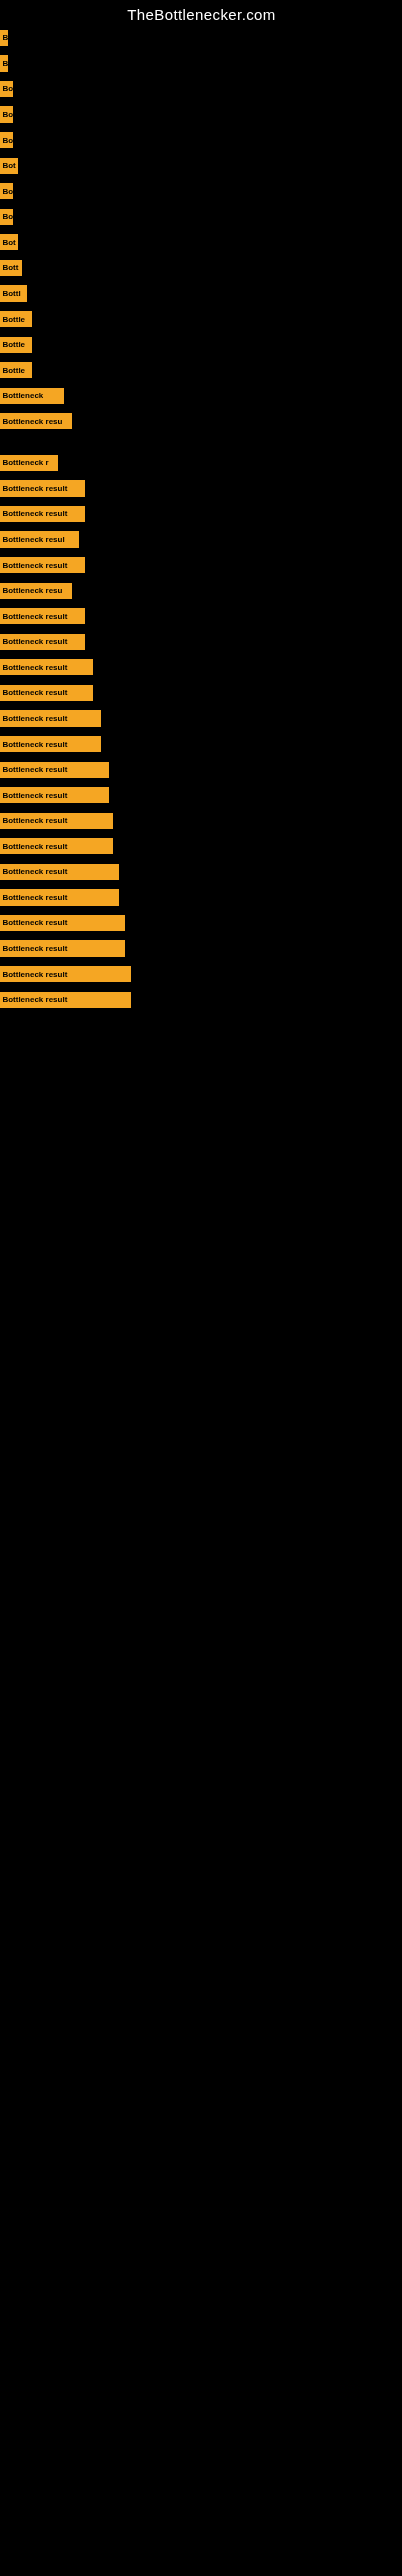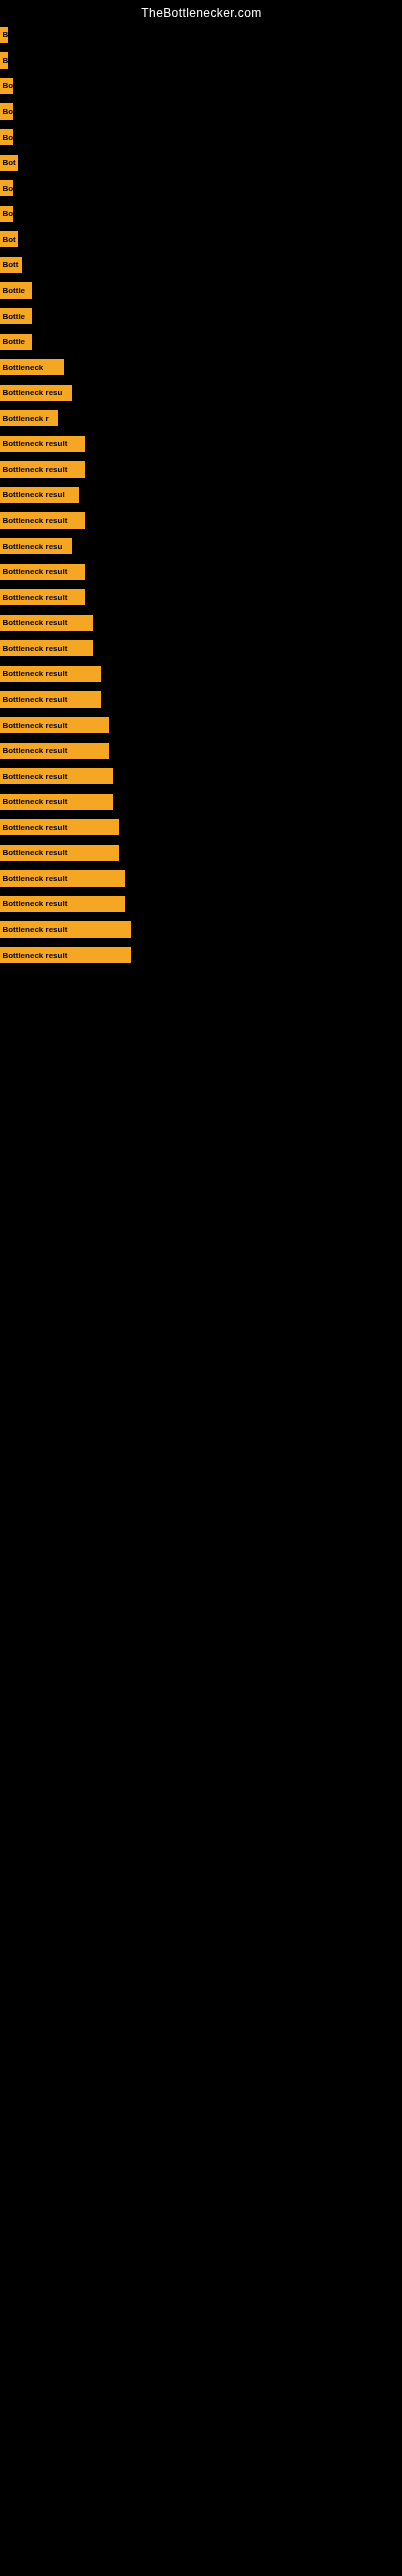--- a/index.html
+++ b/index.html
@@ -5,21 +5,21 @@
     * { margin: 0; padding: 0; box-sizing: border-box; }
     body {
       background-color: #000;
       width: 403px;
       min-height: 2576px;
       font-family: Arial, sans-serif;
       position: relative;
     }
     .site-title {
       color: #fff;
-      font-size: 12px;
+      font-size: 15px;
       text-align: center;
       padding: 6.4px 0 3.2px 0;
       letter-spacing: 0.4px;
     }
     .bar-label {
       background-color: #f5a623;
       color: #000;
       font-size: 8px;
       font-weight: bold;
       padding: 1.6px 2.4px;
@@ -42,26 +42,27 @@
 <div class="row-wrapper"><span class="bar-label" style="width: 8px;">B</span></div>
     <div class="row-wrapper"><span class="bar-label" style="width: 8px;">B</span></div>
     <div class="row-wrapper"><span class="bar-label" style="width: 13px;">Bo</span></div>
     <div class="row-wrapper"><span class="bar-label" style="width: 13px;">Bo</span></div>
     <div class="row-wrapper"><span class="bar-label" style="width: 13px;">Bo</span></div>
     <div class="row-wrapper"><span class="bar-label" style="width: 17.7px;">Bot</span></div>
     <div class="row-wrapper"><span class="bar-label" style="width: 13px;">Bo</span></div>
     <div class="row-wrapper"><span class="bar-label" style="width: 13px;">Bo</span></div>
     <div class="row-wrapper"><span class="bar-label" style="width: 17.7px;">Bot</span></div>
     <div class="row-wrapper"><span class="bar-label" style="width: 22px;">Bott</span></div>
+    <div class="row-wrapper"><span class="bar-label" style="width: 27px;">Bottl</span></div>
     <div class="row-wrapper"><span class="bar-label" style="width: 32px;">Bottle</span></div>
     <div class="row-wrapper"><span class="bar-label" style="width: 32px;">Bottle</span></div>
     <div class="row-wrapper"><span class="bar-label" style="width: 32px;">Bottle</span></div>
     <div class="row-wrapper"><span class="bar-label" style="width: 64px;">Bottleneck</span></div>
     <div class="row-wrapper"><span class="bar-label" style="width: 72px;">Bottleneck resu</span></div>
-    <div class="row-wrapper"><span class="bar-label" style="width: 58px;">Bottleneck r</span></div>
+    <div class="row-wrapper"><span class="bar-label" style="width: 58px; margin-top: 16px;">Bottleneck r</span></div>
     <div class="row-wrapper"><span class="bar-label" style="width: 85px;">Bottleneck result</span></div>
     <div class="row-wrapper"><span class="bar-label" style="width: 85px;">Bottleneck result</span></div>
     <div class="row-wrapper"><span class="bar-label" style="width: 79px;">Bottleneck resul</span></div>
     <div class="row-wrapper"><span class="bar-label" style="width: 85px;">Bottleneck result</span></div>
     <div class="row-wrapper"><span class="bar-label" style="width: 72px;">Bottleneck resu</span></div>
     <div class="row-wrapper"><span class="bar-label" style="width: 85px;">Bottleneck result</span></div>
     <div class="row-wrapper"><span class="bar-label" style="width: 85px;">Bottleneck result</span></div>
     <div class="row-wrapper"><span class="bar-label" style="width: 93px;">Bottleneck result</span></div>
     <div class="row-wrapper"><span class="bar-label" style="width: 93px;">Bottleneck result</span></div>
     <div class="row-wrapper"><span class="bar-label" style="width: 101px;">Bottleneck result</span></div>

